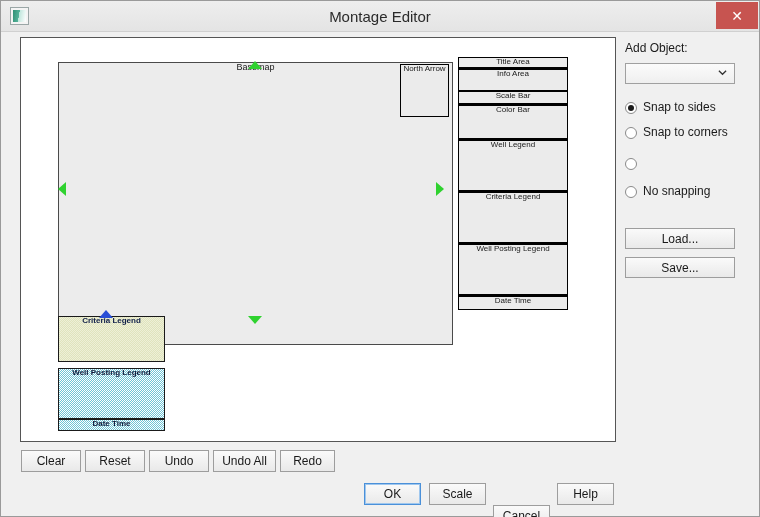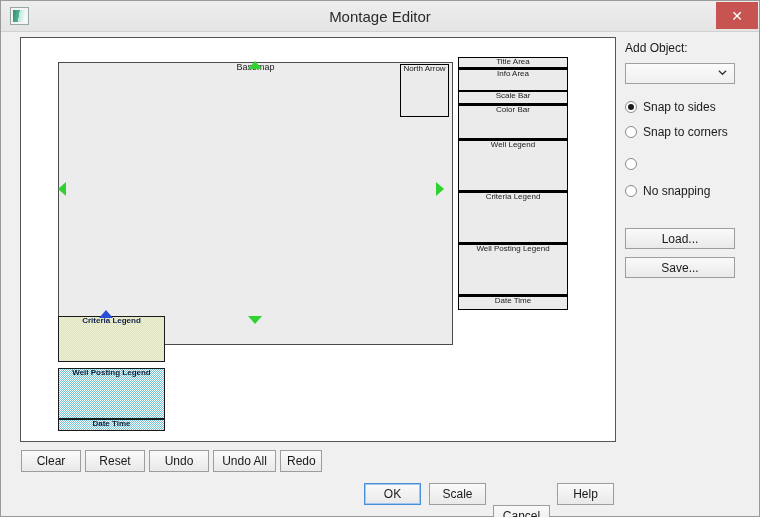--- a/index.html
+++ b/index.html
@@ -79,21 +79,21 @@
   .panel{position:absolute;left:624px;top:40px;width:126px;}
   .panel-label{font-size:12px;color:#1a1a1a;margin-bottom:8px;}
   .combo{
     position:relative;width:110px;height:21px;
     background:linear-gradient(#fbfbfb,#efefef);
     border:1px solid #a0a0a0;box-sizing:border-box;cursor:pointer;
   }
   .combo .chev{
     position:absolute;right:7px;top:4px;width:9px;height:9px;
   }
-  .radio-row{display:flex;align-items:flex-start;margin-top:11px;cursor:pointer;}
+  .radio-row{display:flex;align-items:flex-end;margin-top:11px;cursor:pointer;}
   .radio{
     flex:0 0 auto;width:12px;height:12px;border-radius:50%;
     border:1px solid #8a8a8a;background:#fff;box-sizing:border-box;
     margin-top:1px;margin-right:6px;position:relative;
   }
   .radio.on:after{
     content:"";position:absolute;left:2px;top:2px;width:6px;height:6px;
     border-radius:50%;background:#1b1b1b;
   }
   .radio-label{font-size:12px;line-height:14px;color:#1a1a1a;width:100px;}
@@ -206,20 +206,20 @@
     </div>
 
     <button class="panel-btn" style="margin-top:30px;">Load...</button>
     <button class="panel-btn">Save...</button>
   </div>
 
   <button class="btn" style="left:20px;top:449px;width:60px;">Clear</button>
   <button class="btn" style="left:84px;top:449px;width:60px;">Reset</button>
   <button class="btn" style="left:148px;top:449px;width:60px;">Undo</button>
   <button class="btn" style="left:212px;top:449px;width:63px;">Undo All</button>
-  <button class="btn" style="left:279px;top:449px;width:42px;">Redo</button>
+  <button class="btn" style="left:279px;top:449px;width:55px;">Redo</button>
 
   <button class="btn focus" style="left:363px;top:482px;width:57px;">OK</button>
   <button class="btn" style="left:428px;top:482px;width:57px;">Scale</button>
   <button class="btn" style="left:492px;top:504px;width:57px;">Cancel</button>
   <button class="btn" style="left:556px;top:482px;width:57px;">Help</button>
 
 </div>
 
 </body></html>

